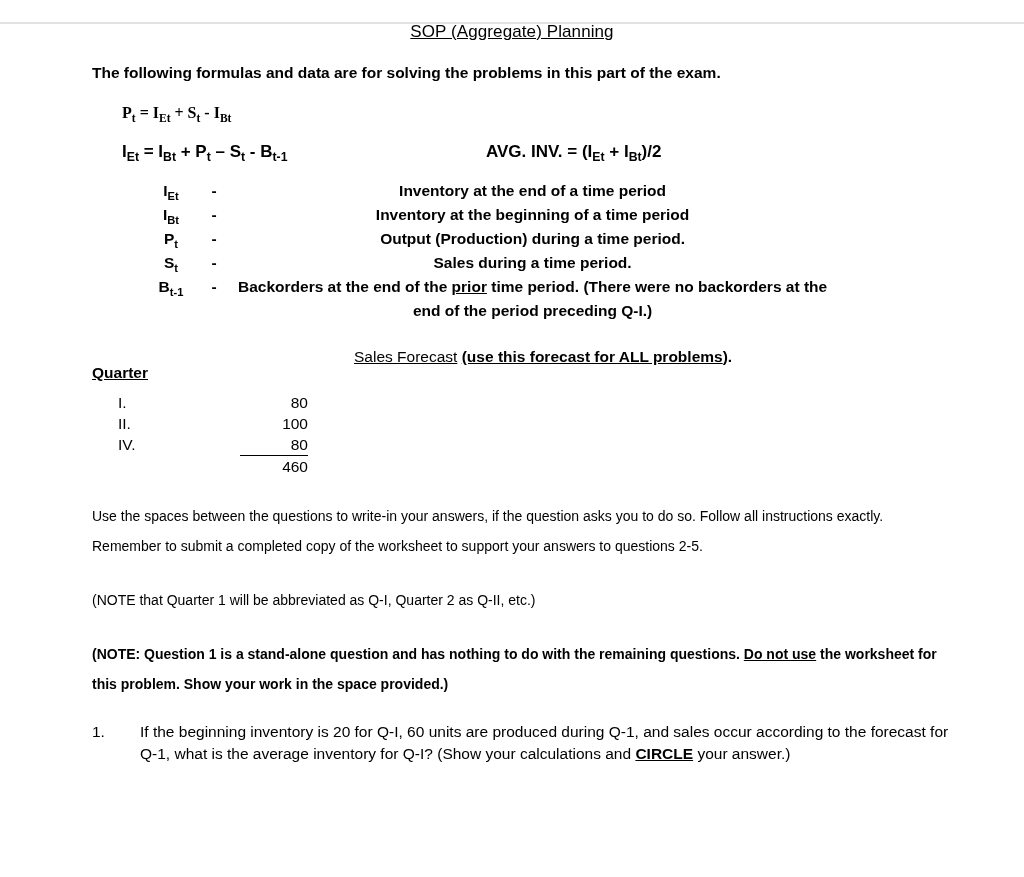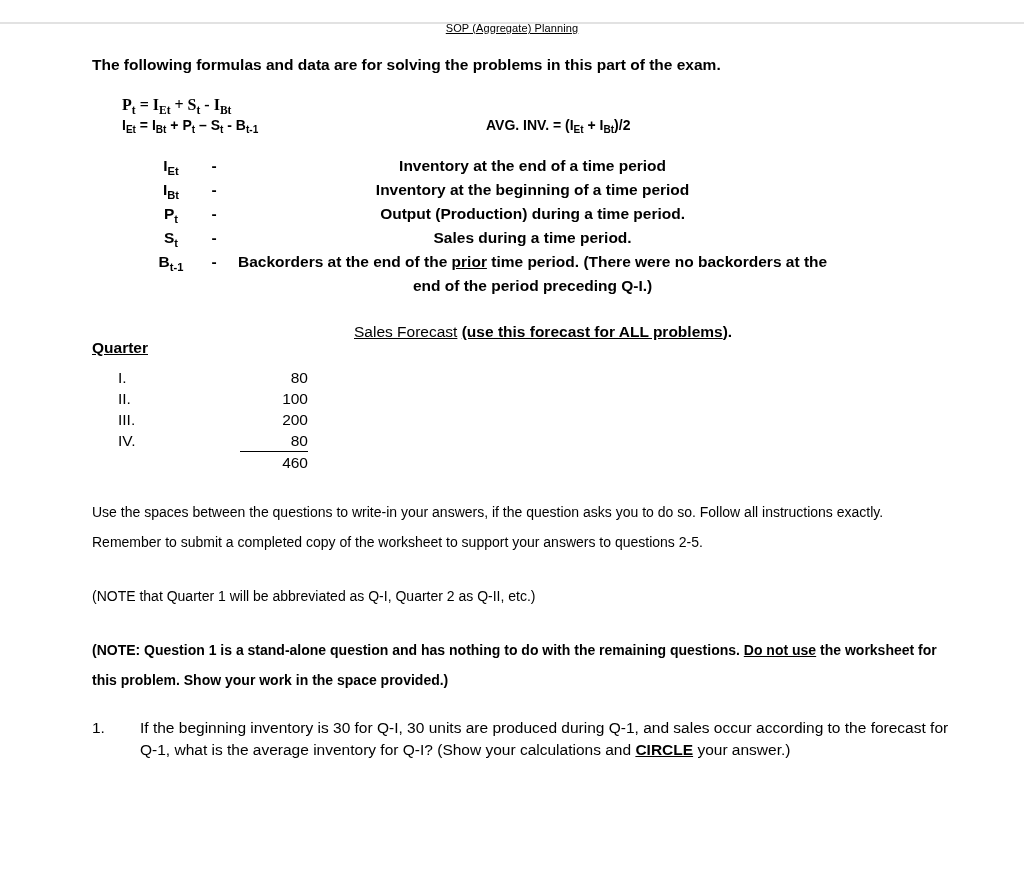--- a/index.html
+++ b/index.html
@@ -25,39 +25,39 @@
   .top-rule {
     position: absolute;
     top: 0;
     left: 0;
     width: 1024px;
     height: 2px;
     background: #e2e2e2;
   }
   .title {
     text-align: center;
-    font-size: 11px;
+    font-size: 17px;
     margin-top: 22px;
     text-decoration: underline;
     letter-spacing: 0.1px;
   }
   .intro {
     margin: 22px 0 0 92px;
     font-size: 15.5px;
     font-weight: bold;
   }
   .formula1 {
     margin: 22px 0 0 122px;
     font-size: 16px;
     font-weight: bold;
     font-family: "Liberation Serif", serif;
   }
   .formula-row {
-    margin: 3px 0 0 122px;
-    font-size: 14px;
+    margin: 20px 0 0 122px;
+    font-size: 17px;
     font-weight: bold;
     position: relative;
     height: 20px;
   }
   .formula2 {
     position: absolute;
     left: 0;
     top: 0;
   }
   .formula3 {
@@ -232,39 +232,35 @@
       <tbody>
           <tr>
         <td class="q">I.</td>
         <td class="v">80</td>
       </tr>
       <tr>
         <td class="q">II.</td>
         <td class="v">100</td>
       </tr>
       <tr>
-        <td class="q">III.</td>
-        <td class="v">200</td>
-      </tr>
-      <tr>
         <td class="q">IV.</td>
         <td class="v underline-cell">80</td>
       </tr>
       <tr>
         <td class="q"></td>
         <td class="v">460</td>
       </tr>
     </tbody>
       </table>
   </div>
 
   <div class="para">Use the spaces between the questions to write-in your answers, if the question asks you to do so.  Follow all instructions exactly.  Remember to submit a completed copy of the worksheet to support your answers to questions 2-5.</div>
 
   <div class="para">(NOTE that Quarter 1 will be abbreviated as Q-I, Quarter 2 as Q-II, etc.)</div>
 
   <div class="para bold"><span>(NOTE:  Question 1 is a stand-alone question and has nothing to do with the remaining questions. </span><span class="u">Do not use</span><span> the worksheet for this problem. Show your work in the space provided.)</span></div>
 
   <div class="q-block">
     <div class="q-num">1.</div>
-    <div class="q-text"><span>If the beginning inventory is 30 for Q-I, 30 units are produced during Q-1, and sales occur according to the forecast for Q-1, what is the average inventory for Q-I?  (Show your calculations and </span><span class="b u">CIRCLE</span><span> your answer.)</span></div>
+    <div class="q-text"><span>If the beginning inventory is 20 for Q-I, 60 units are produced during Q-1, and sales occur according to the forecast for Q-1, what is the average inventory for Q-I?  (Show your calculations and </span><span class="b u">CIRCLE</span><span> your answer.)</span></div>
   </div>
 
 </div>
 
 </body></html>

